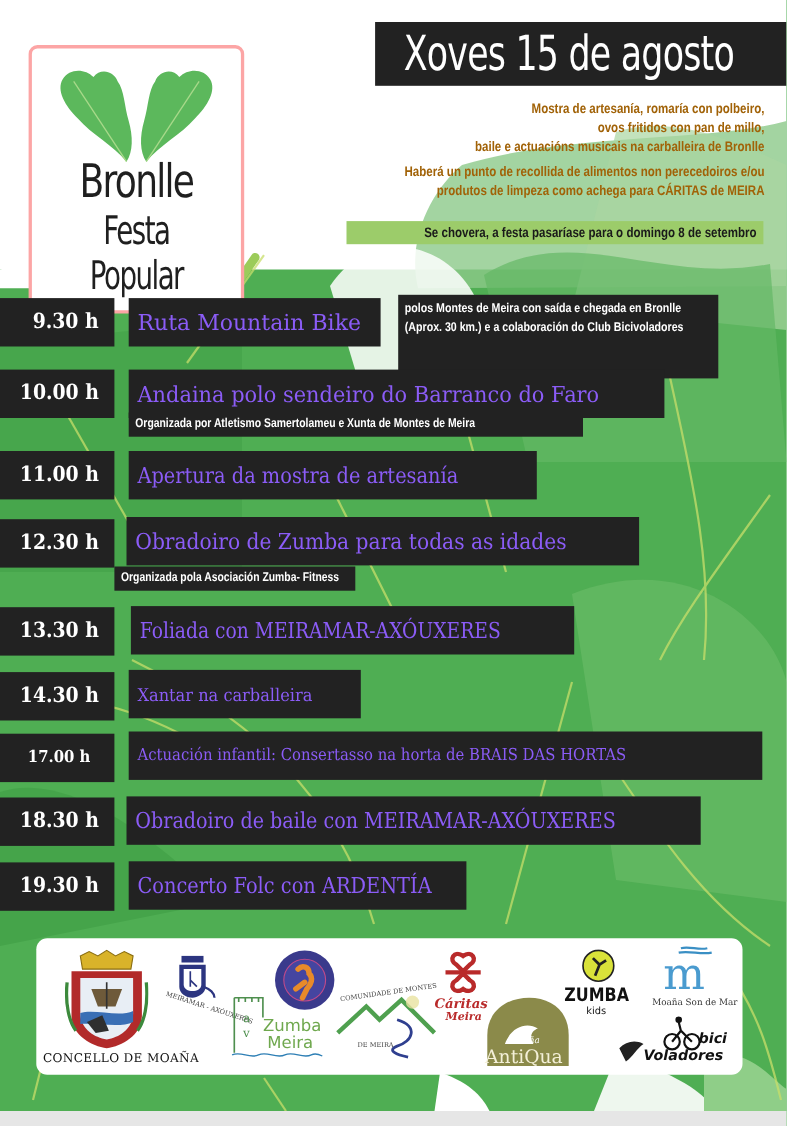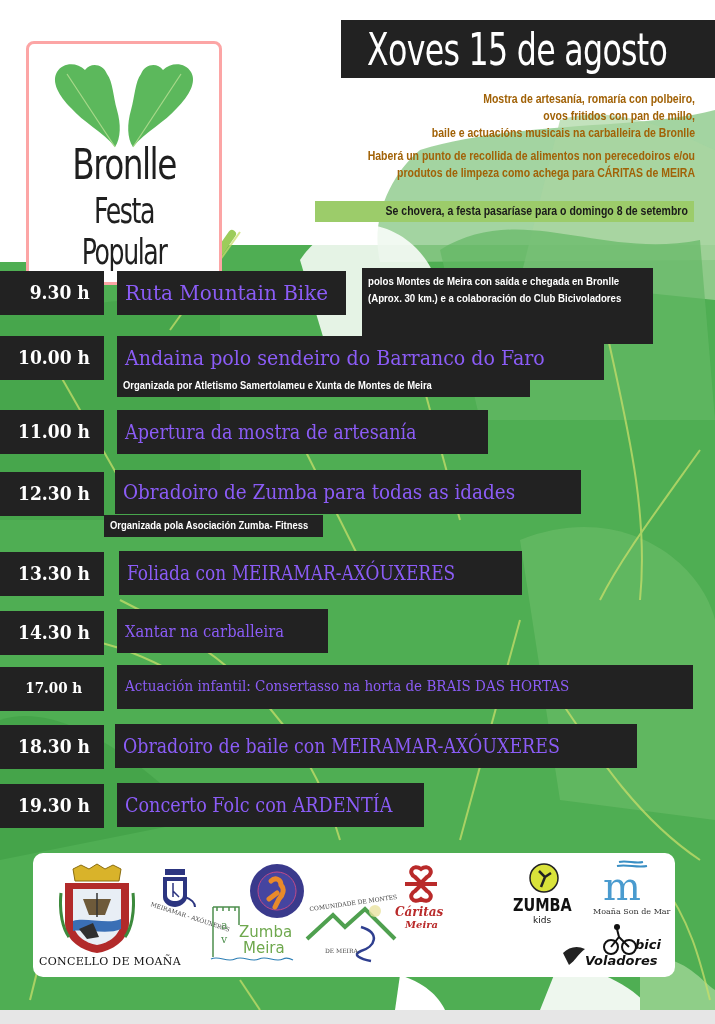--- a/index.html
+++ b/index.html
@@ -297,20 +297,28 @@
       <g fill="none" stroke="#b92a2a" stroke-width="4">
         <path d="M20 4 C12 -2 6 8 14 12 L20 18 L26 12 C34 8 28 -2 20 4 Z"></path>
         <path d="M20 34 C12 40 6 30 14 26 L20 20 L26 26 C34 30 28 40 20 34 Z"></path>
         <path d="M4 19 L36 19"></path>
       </g>
     </svg>
     <span class="small-t" style="left:0; top:40px; font-size:12px; font-weight:bold; font-style:italic; color:#b92a2a;">Cáritas</span>
     <span class="small-t" style="left:10px; top:54px; font-size:10px; font-weight:bold; font-style:italic; color:#b92a2a;">Meira</span>
   </div>
 
+  <div class="sp" style="left:406px; top:52px; width:82px; height:66px;">
+    <svg width="82" height="66" viewBox="0 0 82 66">
+      <path d="M4 64 L4 36 C4 14 22 2 42 2 C62 2 78 14 78 36 L78 64 Z" fill="#8b8a4a"></path>
+      <path d="M20 44 C26 28 40 24 50 30 C44 32 42 38 46 44 Z" fill="#fff"></path>
+    </svg>
+    <span class="small-t" style="left:24px; top:36px; font-size:8px; color:#fff; font-style:italic;">Moaña</span>
+    <span class="small-t" style="left:2px; top:46px; font-size:17px; color:#f4f0d8;">AntiQua</span>
+  </div>
 
   <div class="sp" style="left:478px; top:10px; width:64px; height:66px;">
     <svg width="30" height="30" viewBox="0 0 30 30" style="position:absolute; left:18px; top:0;">
       <circle cx="15" cy="15" r="14" fill="#d9e23a" stroke="#222" stroke-width="1.5"></circle>
       <path d="M10 8 L16 14 L12 24 M16 14 L22 10" stroke="#222" stroke-width="2.5" fill="none"></path>
     </svg>
     <span class="small-t" style="left:2px; top:32px; font-family:'DejaVu Sans',sans-serif; font-size:17px; font-weight:bold; color:#111; transform:scaleX(0.85); transform-origin:left;">ZUMBA</span>
     <span class="small-t" style="left:22px; top:52px; font-family:'DejaVu Sans',sans-serif; font-size:9px; color:#111;">kids</span>
   </div>
 

